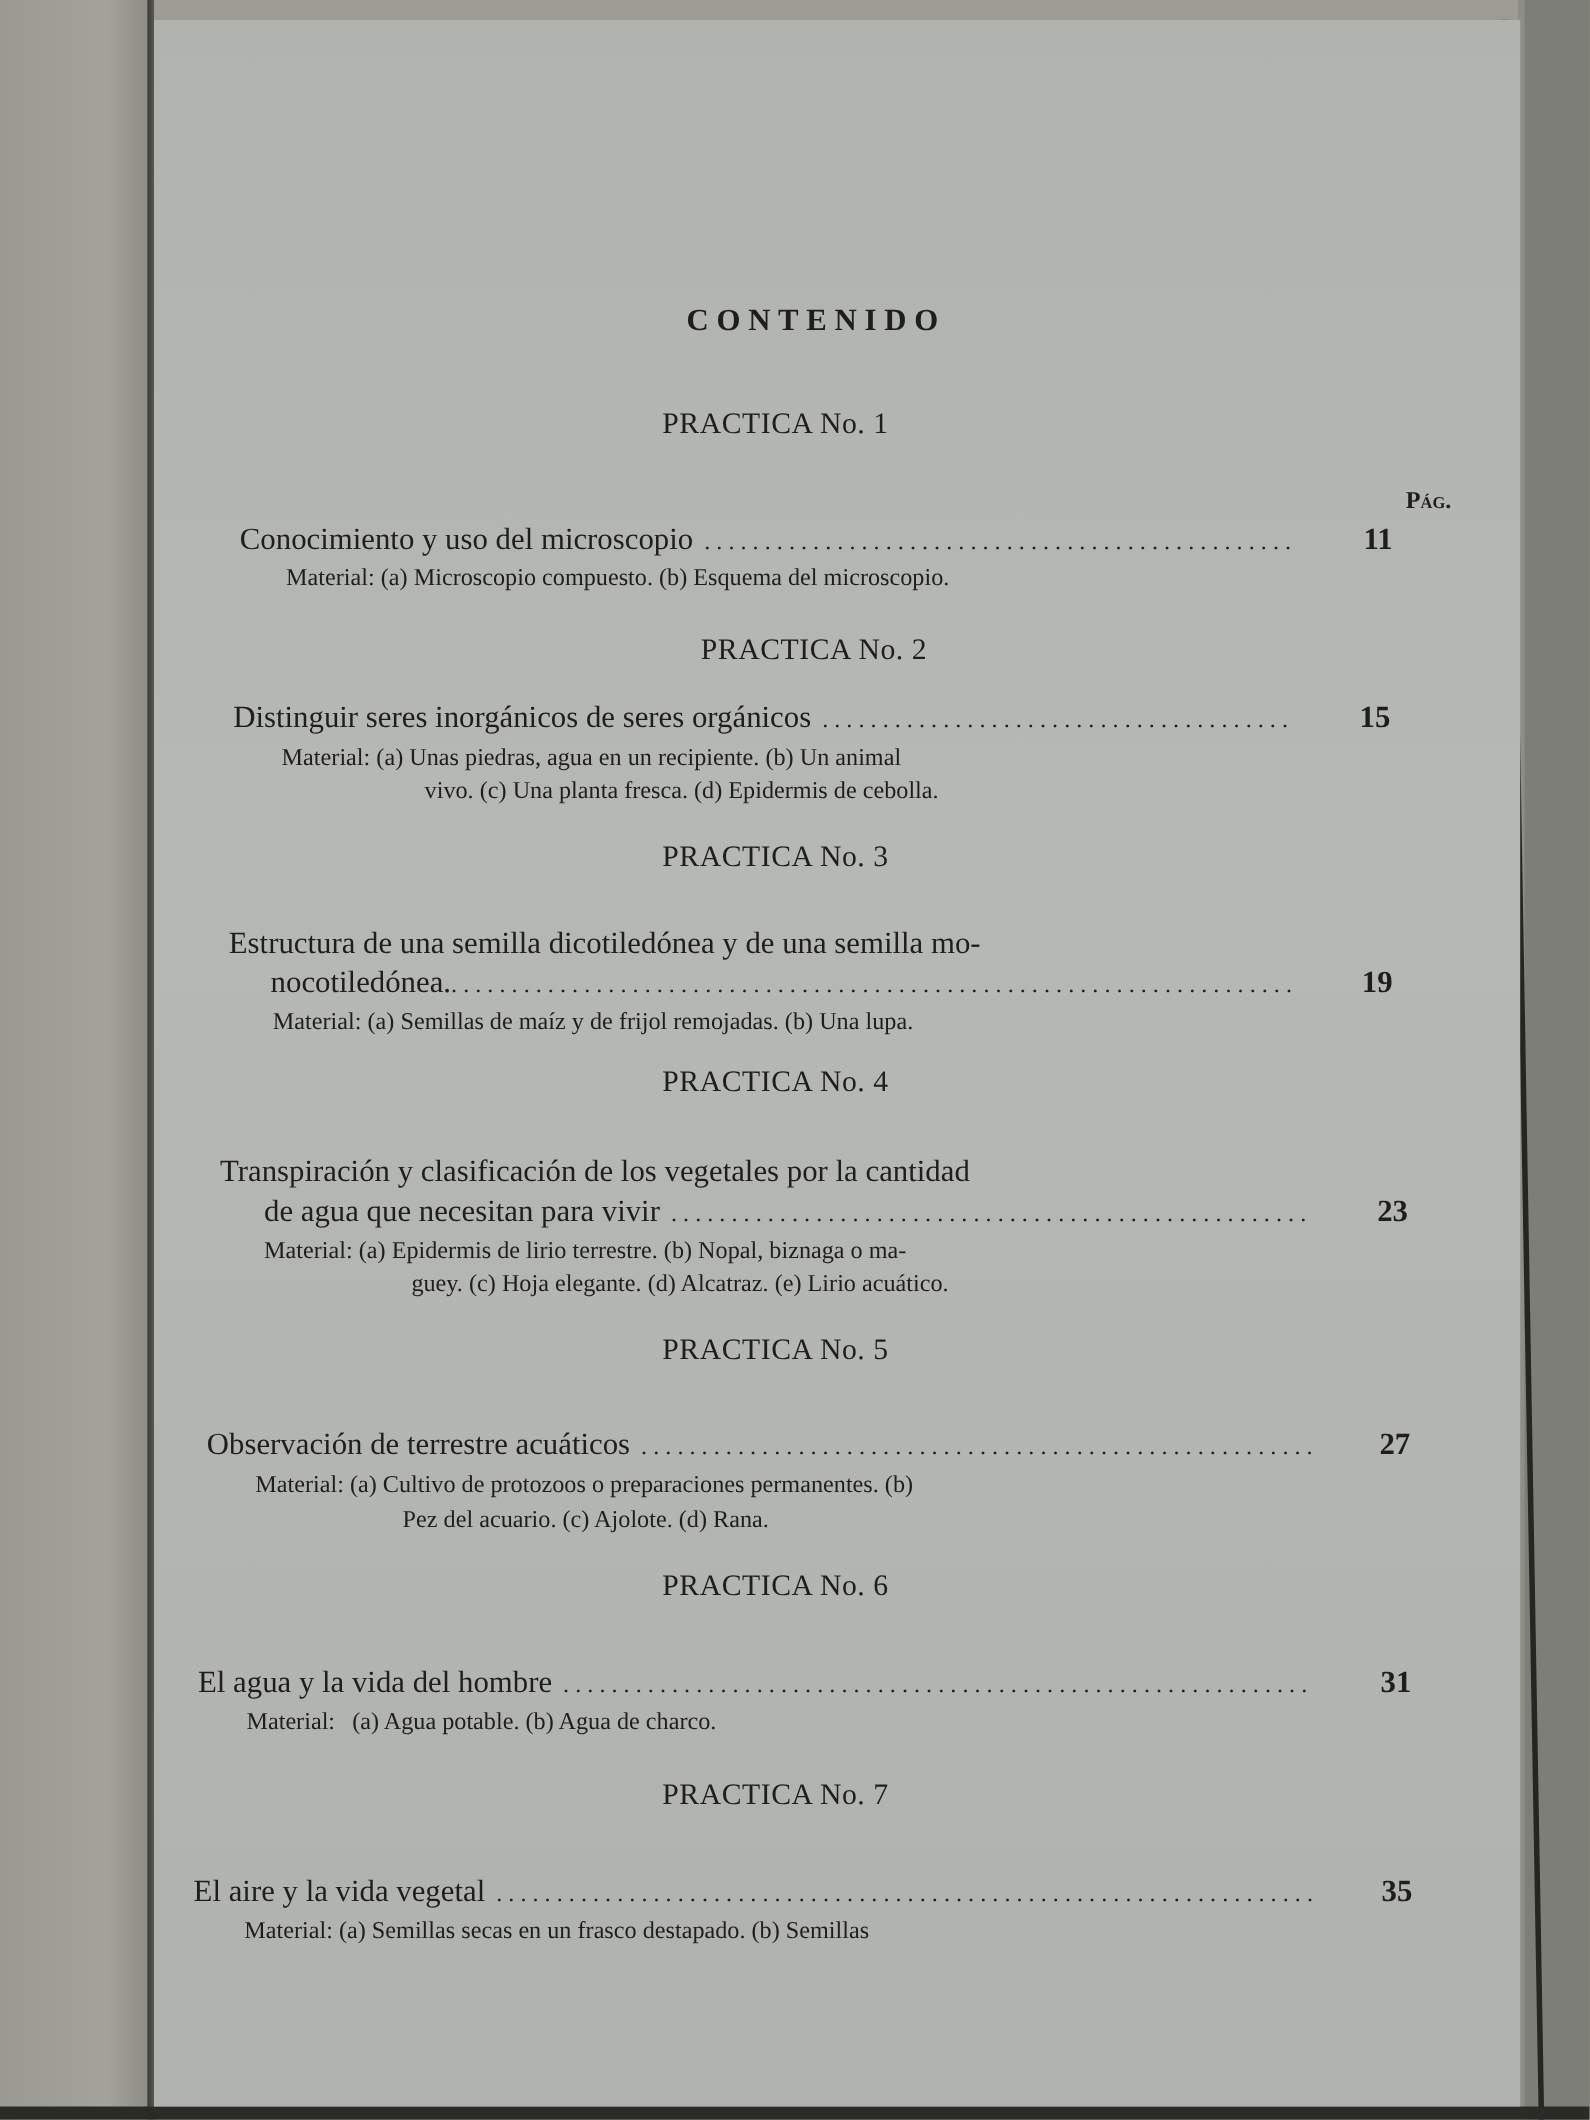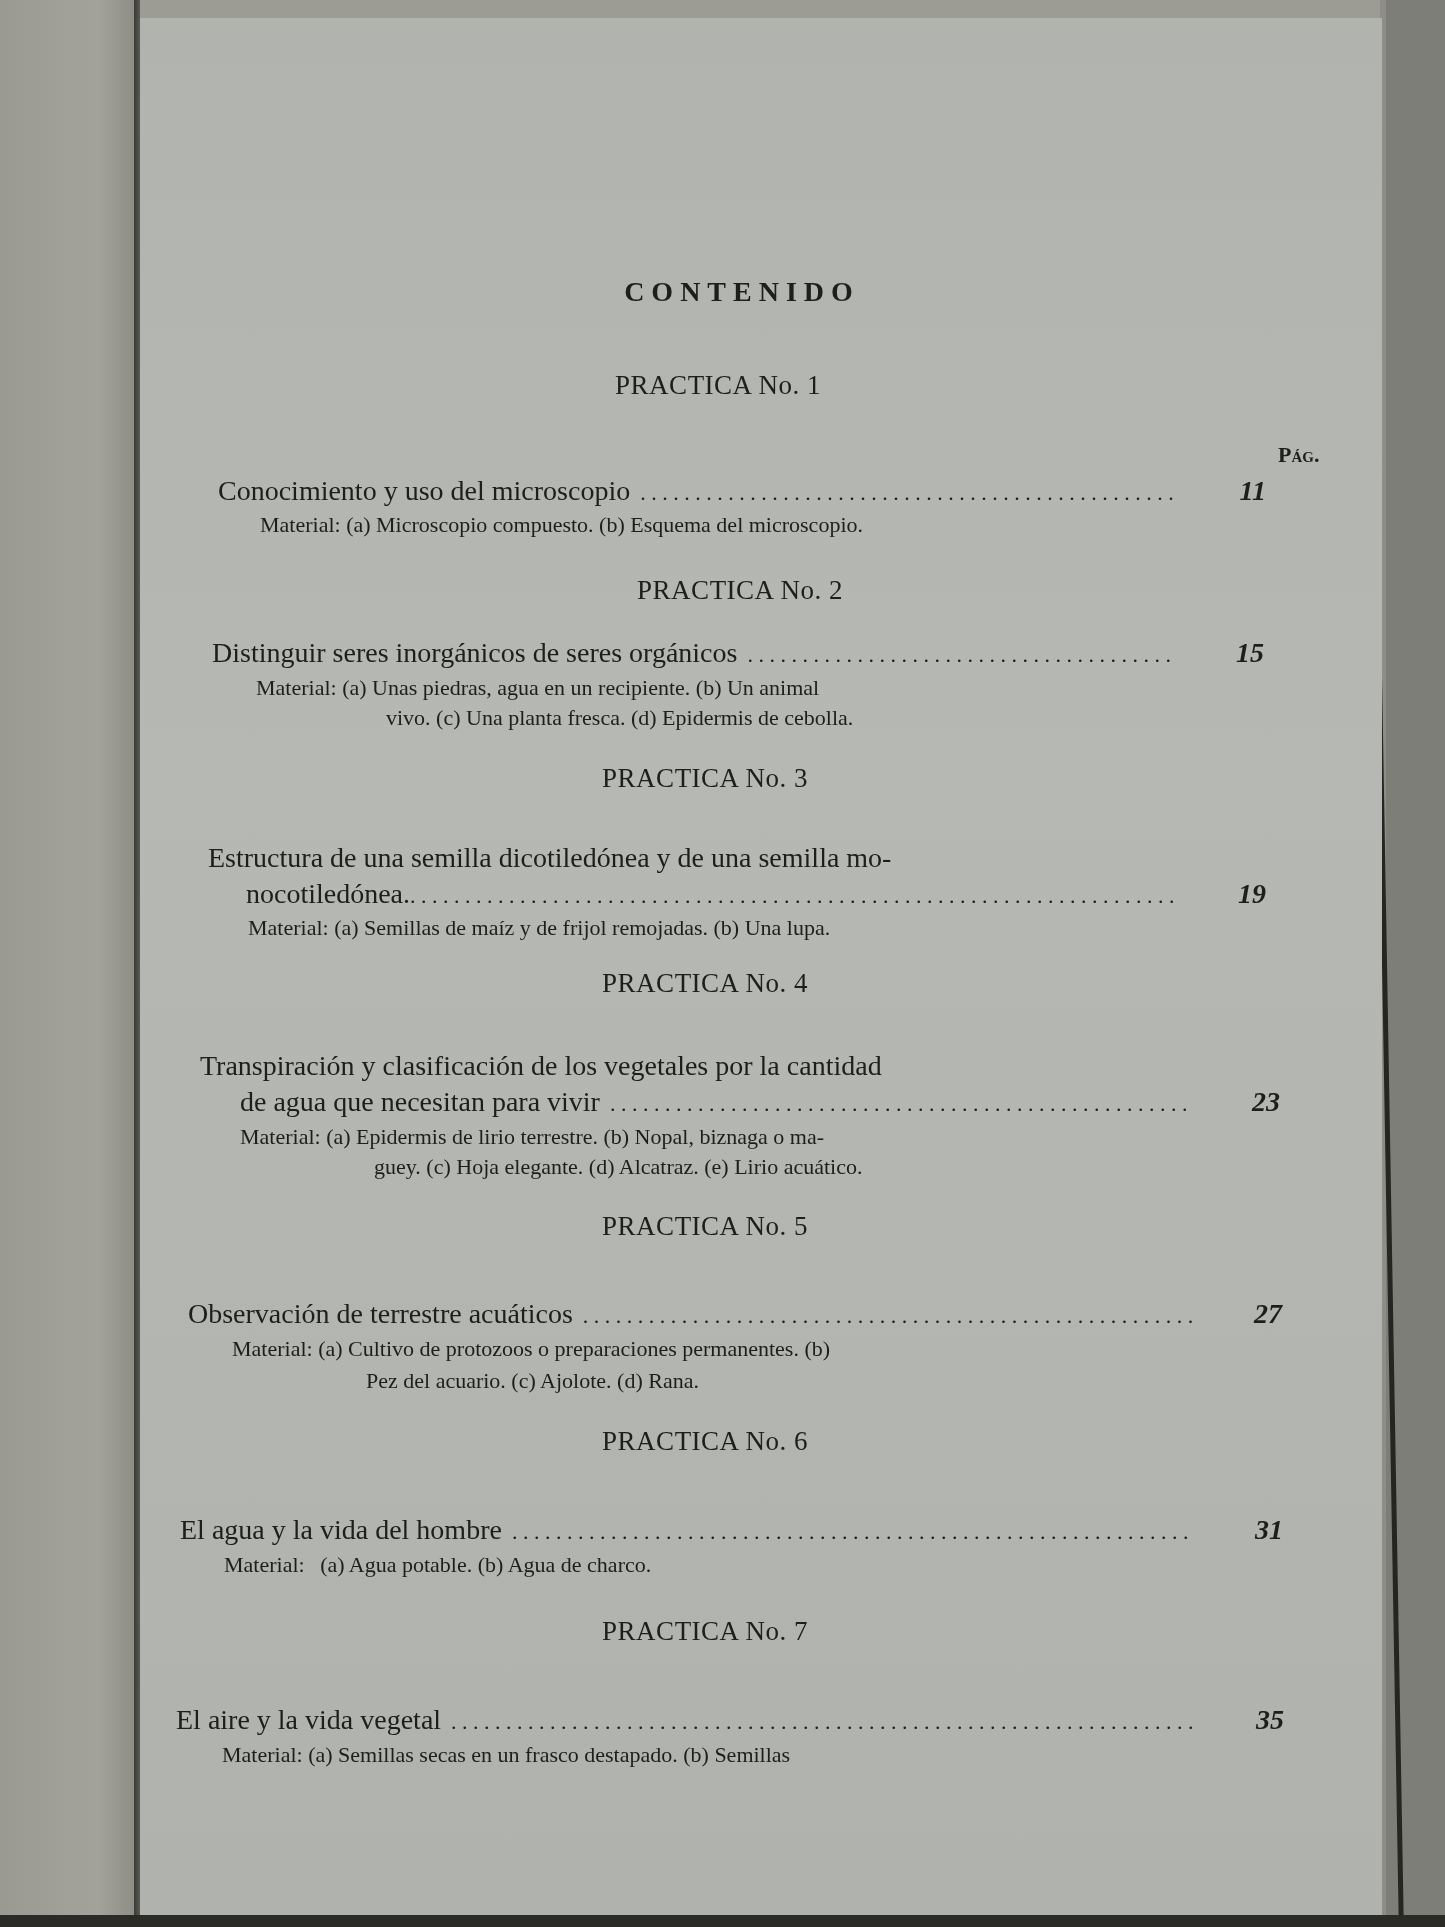--- a/index.html
+++ b/index.html
@@ -100,21 +100,20 @@
     }
     .entry .leader::before {
       content: ". . . . . . . . . . . . . . . . . . . . . . . . . . . . . . . . . . . . . . . . . . . . . . . . . . . . . . . . . . . . . . . . . . . . . . . . . . . . . . . . . . . . . . . . . .";
       letter-spacing: 0;
     }
     .entry .pg {
       font-weight: bold;
       min-width: 40px;
       text-align: right;
       margin-left: 40px;
-      font-style: italic;
     }
     .material {
       position: absolute;
       font-size: 22px;
       line-height: 30px;
       white-space: nowrap;
     }
     .material .lbl { font-weight: normal; }
   </style>
 </head>
@@ -124,21 +123,21 @@
 <div class="spine-line"></div>
 <div class="right-bg"></div>
 <div class="right-edge-line"></div>
 <div class="bottom-shadow"></div>
 
 <div class="page">
   <div class="top-strip" style="left:0;top:-18px;"></div>
 
   <div class="title">CONTENIDO</div>
 
-  <div class="practica" style="left:0;width:1130px;top:352px;padding-left:13px;">PRACTICA No. 1</div>
+  <div class="practica" style="left:0;width:1130px;top:352px;">PRACTICA No. 1</div>
   <div class="pag-label">Pág.</div>
   <div class="entry" style="left:78px;top:455px;width:1048px;">
     <div class="row">
       <span>Conocimiento y uso del microscopio</span>
       <span class="leader"></span>
       <span class="pg">11</span>
     </div>
   </div>
   <div class="material" style="left:120px;top:492px;">
     <span class="lbl">Material:</span>

